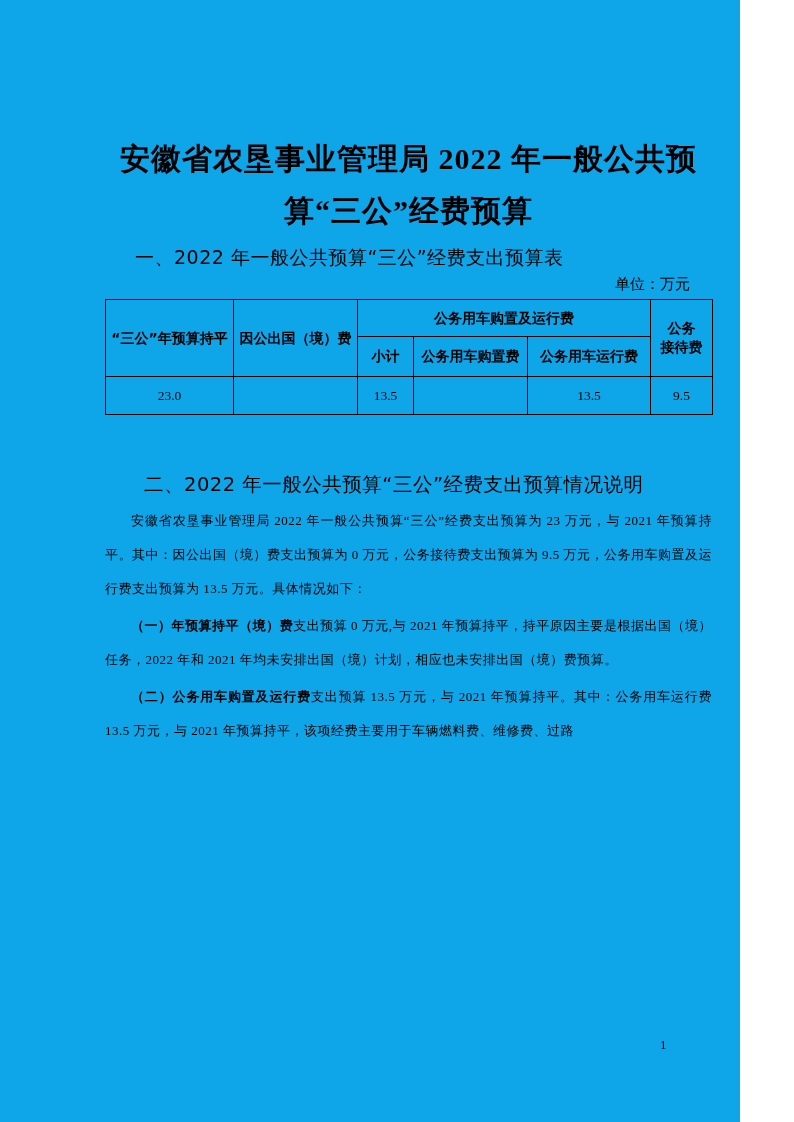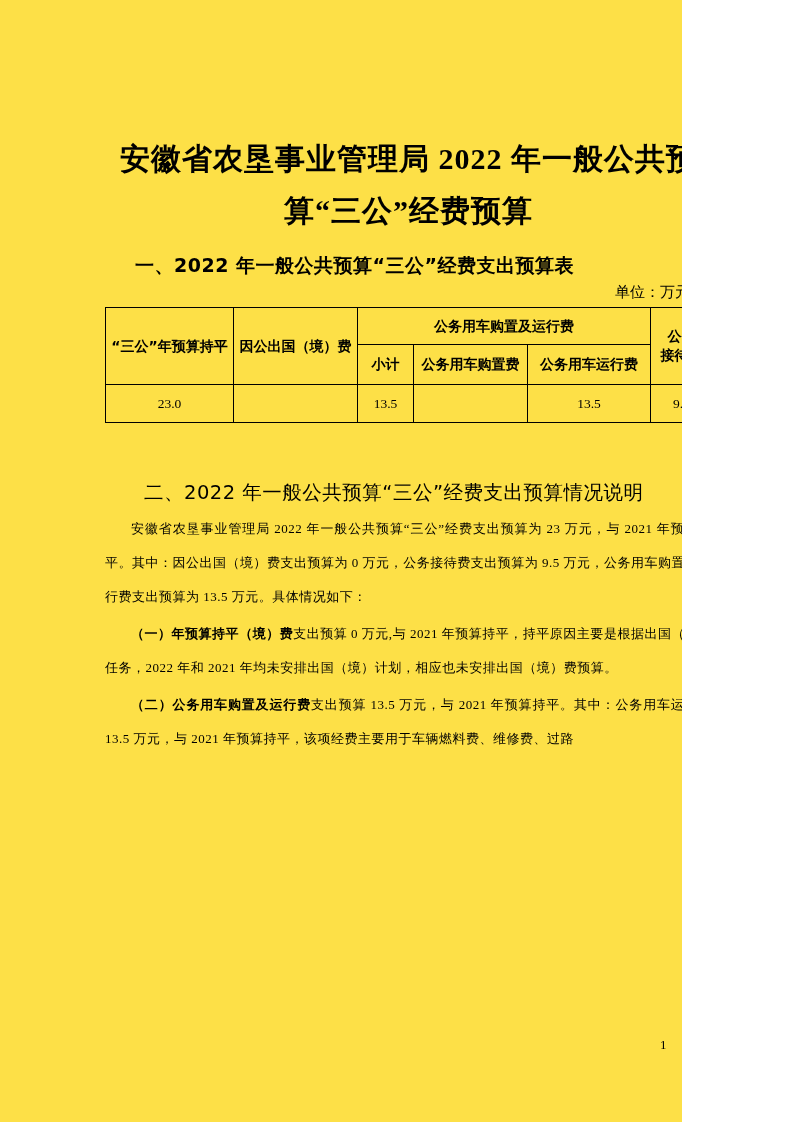--- a/index.html
+++ b/index.html
@@ -2,23 +2,23 @@
 <html><head>
 <meta charset="utf-8">
 <style>
   html, body {
     margin: 0;
     padding: 0;
     background: #ffffff;
   }
   .page {
     position: relative;
-    width: 682px;
+    width: 740px;
     height: 1122px;
-    background: #fde047;
+    background: #0ea5e9;
     color: #000000;
     font-family: "Liberation Serif", serif;
     overflow: hidden;
     box-sizing: border-box;
   }
   .content {
     position: absolute;
     left: 105px;
     top: 0;
     width: 607px;
@@ -26,23 +26,23 @@
   .doc-title {
     margin: 133px 0 0 0;
     font-size: 30px;
     font-weight: bold;
     line-height: 52px;
     text-align: center;
     font-family: "Liberation Serif", "DejaVu Serif", serif;
     letter-spacing: 1px;
   }
   .sec1-heading {
-    margin-top: 13px;
+    margin-top: 5px;
     font-size: 19px;
-    font-weight: bold;
+    font-weight: normal;
     line-height: 30px;
     text-indent: 30px;
     font-family: "DejaVu Sans", sans-serif;
     letter-spacing: 0.5px;
   }
   .unit-note {
     margin: 2px 0 5px 0;
     font-size: 15px;
     line-height: 20px;
     text-align: right;

